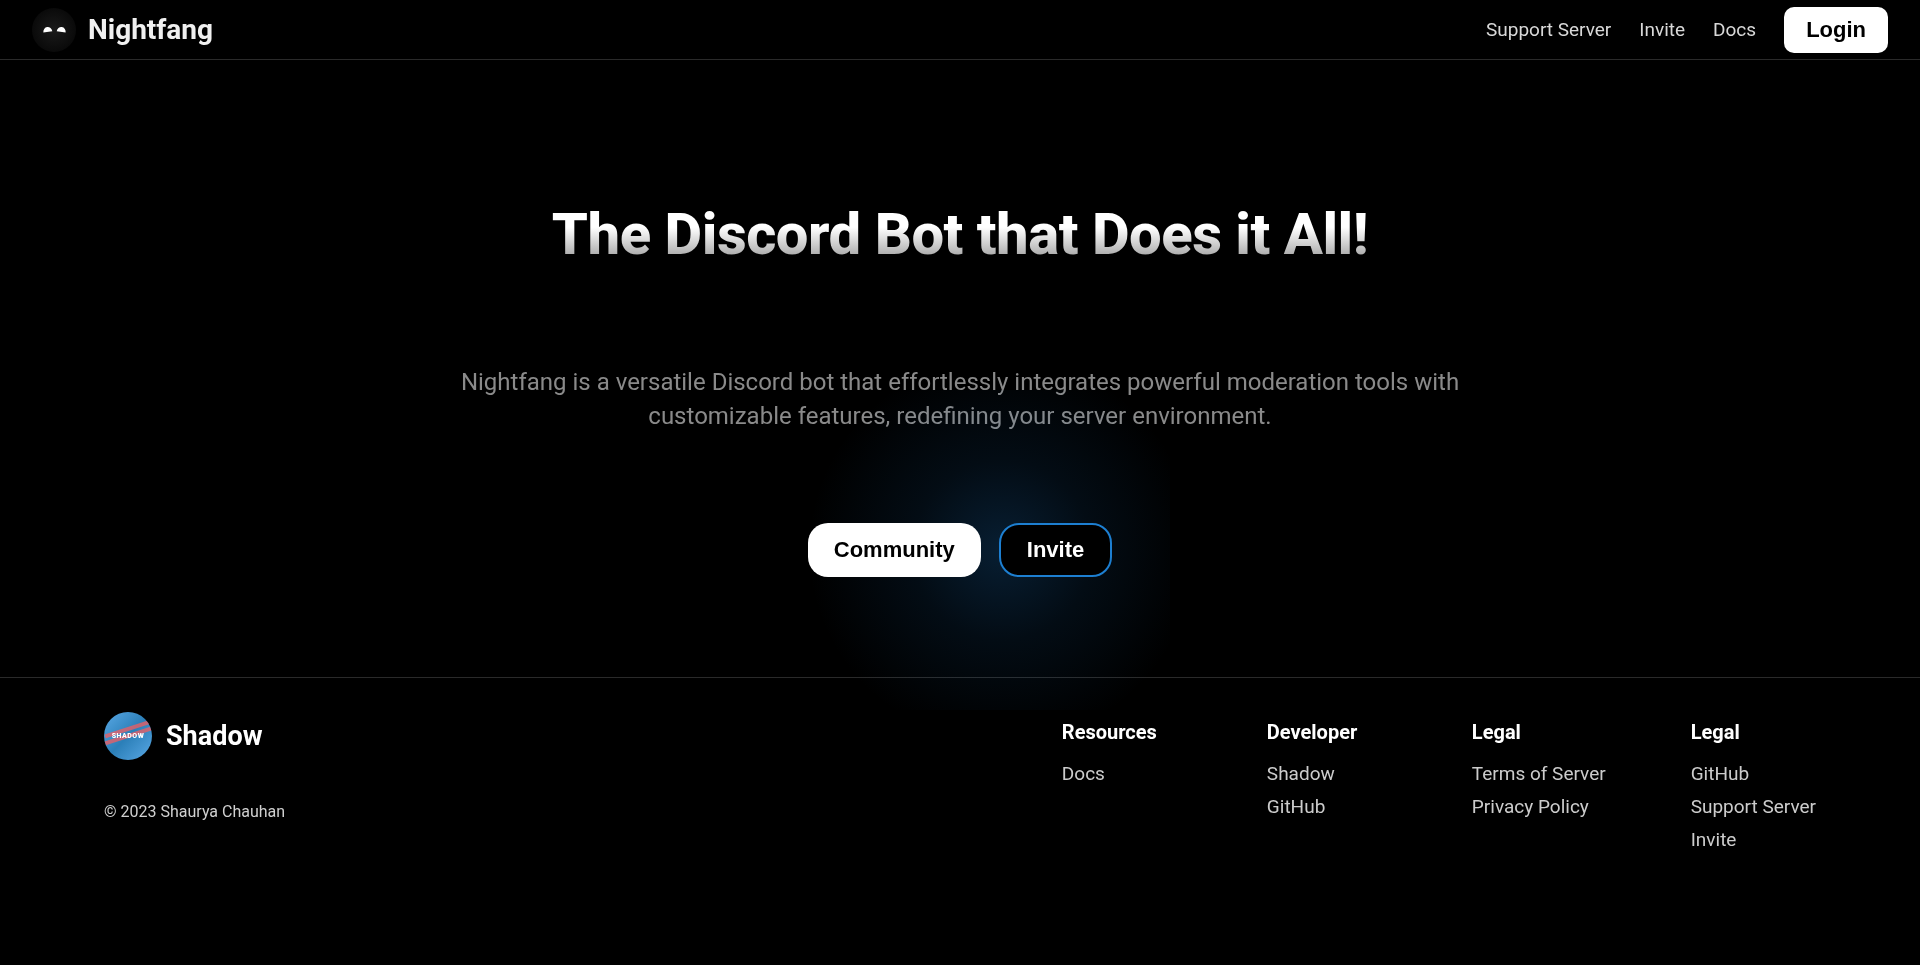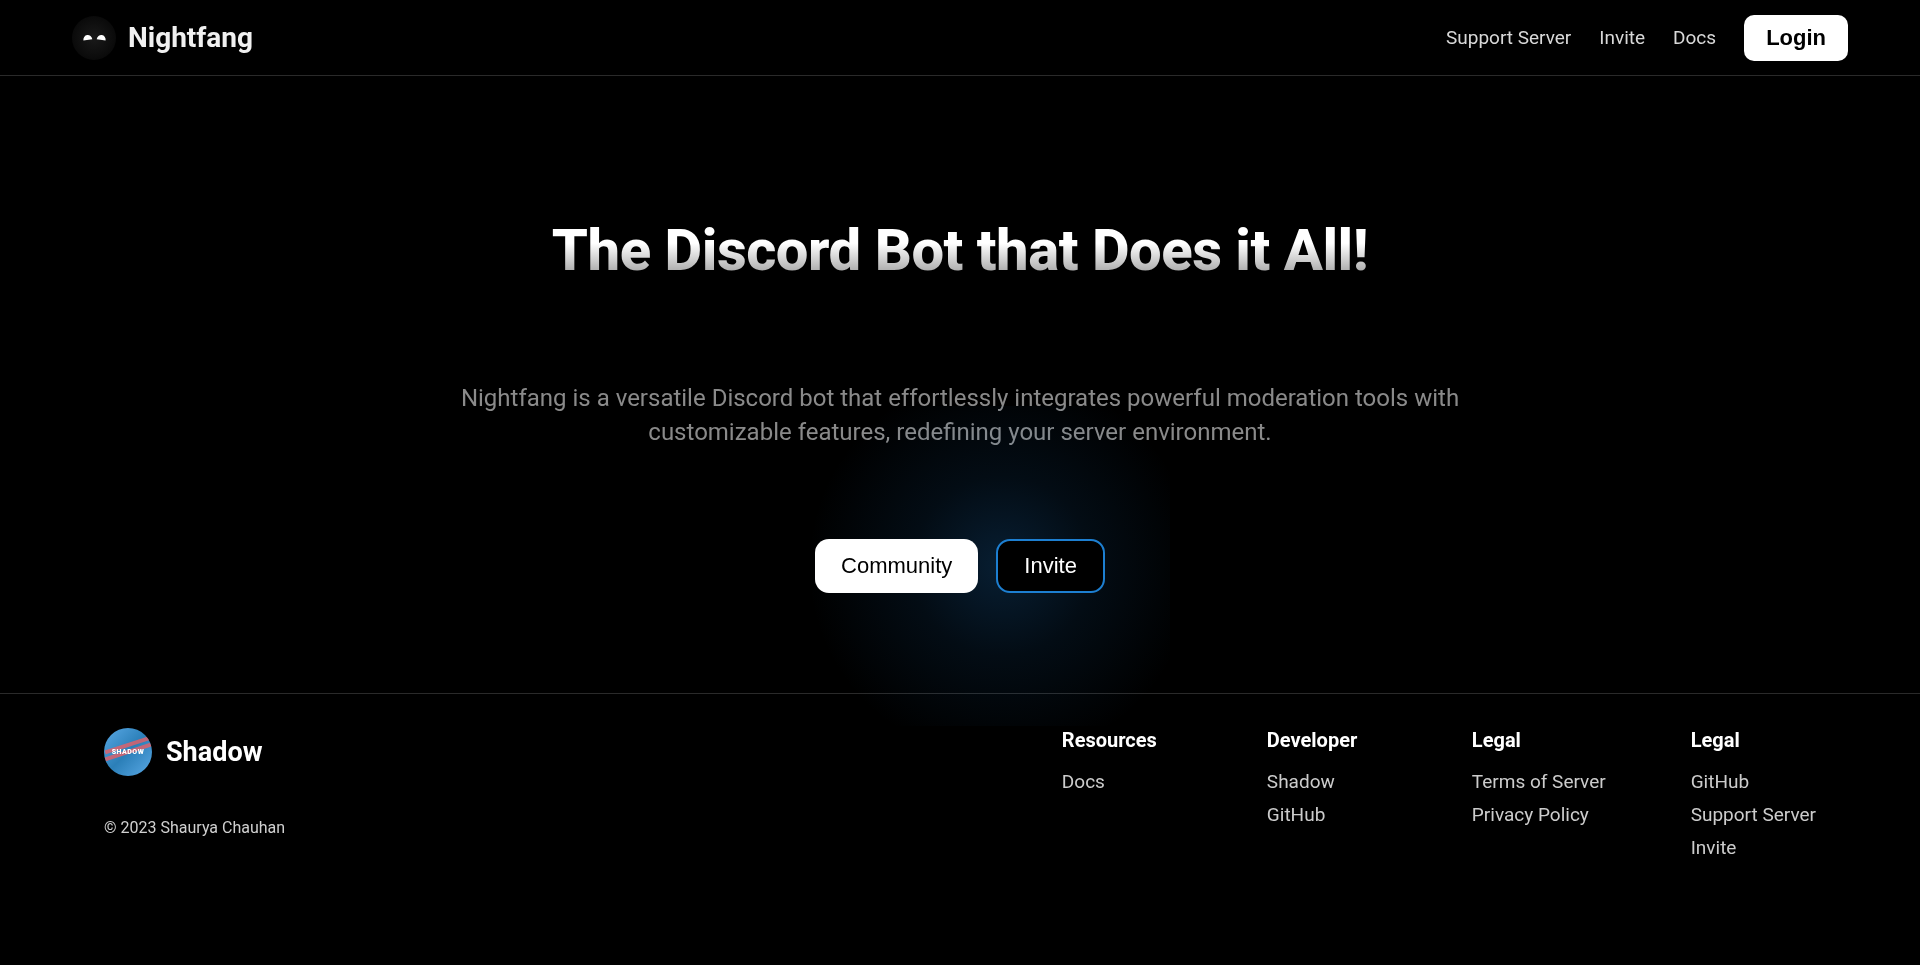--- a/index.html
+++ b/index.html
@@ -14,23 +14,23 @@
       width: 1920px;
       height: 965px;
       overflow: hidden;
     }
     
     
     .header {
       display: flex;
       justify-content: space-between;
       align-items: center;
-      padding: 16px 72px;
+      padding: 16px 32px;
       border-bottom: 1px solid #2a2a2a;
-      height: 76px;
+      height: 60px;
     }
     .brand {
       display: flex;
       align-items: center;
       gap: 12px;
     }
     .brand-logo {
       width: 44px;
       height: 44px;
       border-radius: 50%;
@@ -118,23 +118,23 @@
       width: 420px;
       height: 320px;
       background: radial-gradient(circle at 60% 50%, rgba(30, 120, 200, 0.25) 0%, rgba(30, 120, 200, 0.1) 30%, transparent 65%);
       z-index: 0;
       pointer-events: none;
     }
     .btn {
       position: relative;
       z-index: 1;
       padding: 12px 26px;
-      border-radius: 14px;
+      border-radius: 20px;
       font-size: 22px;
-      font-weight: 400;
+      font-weight: 700;
       cursor: pointer;
       border: none;
     }
     .btn-primary {
       background: #ffffff;
       color: #000000;
     }
     .btn-secondary {
       background: #000000;
       color: #ffffff;
@@ -202,20 +202,21 @@
     .footer-col {
       display: flex;
       flex-direction: column;
       min-width: 120px;
     }
     .footer-col-title {
       font-size: 20px;
       font-weight: 700;
       margin-bottom: 18px;
       color: #ffffff;
+      margin-top: 8px;
     }
     .footer-col-link {
       color: #cccccc;
       font-size: 19px;
       text-decoration: none;
       margin-bottom: 10px;
       cursor: pointer;
     }
   </style>
 </head>

